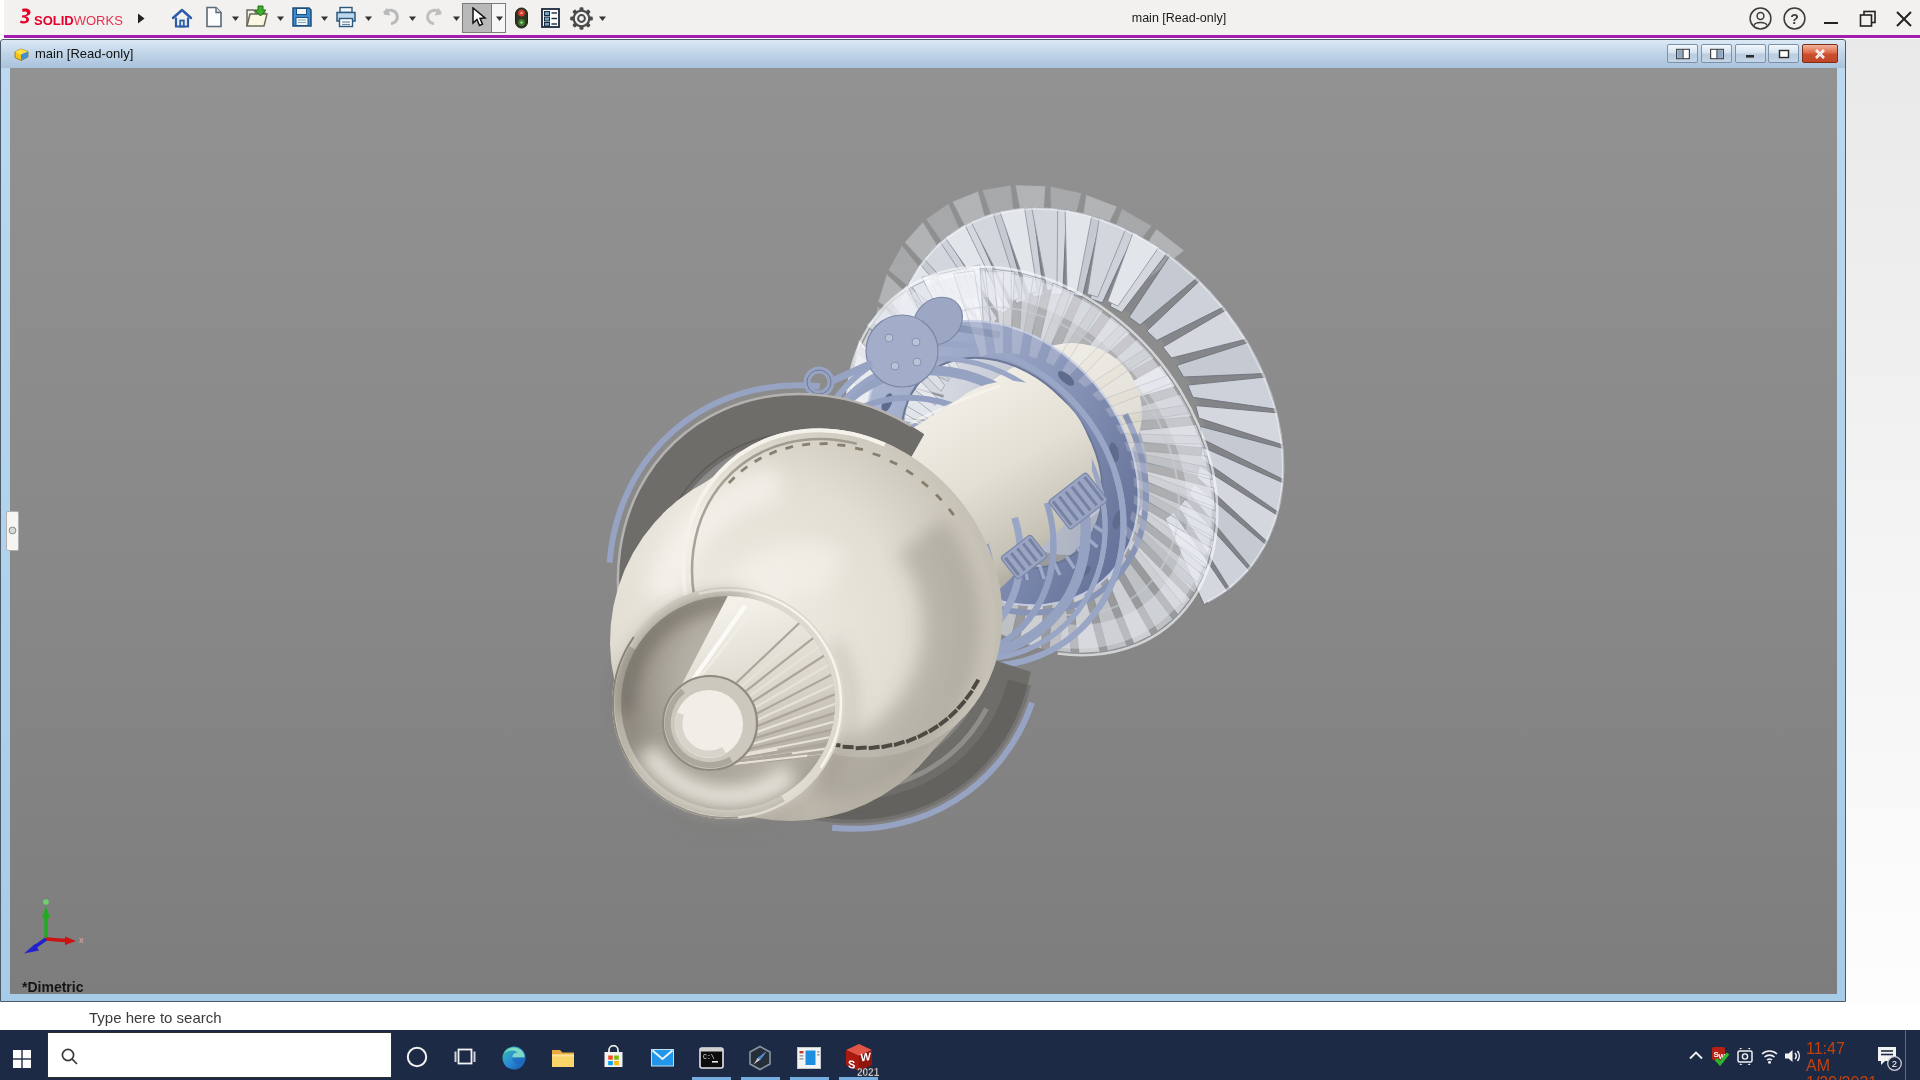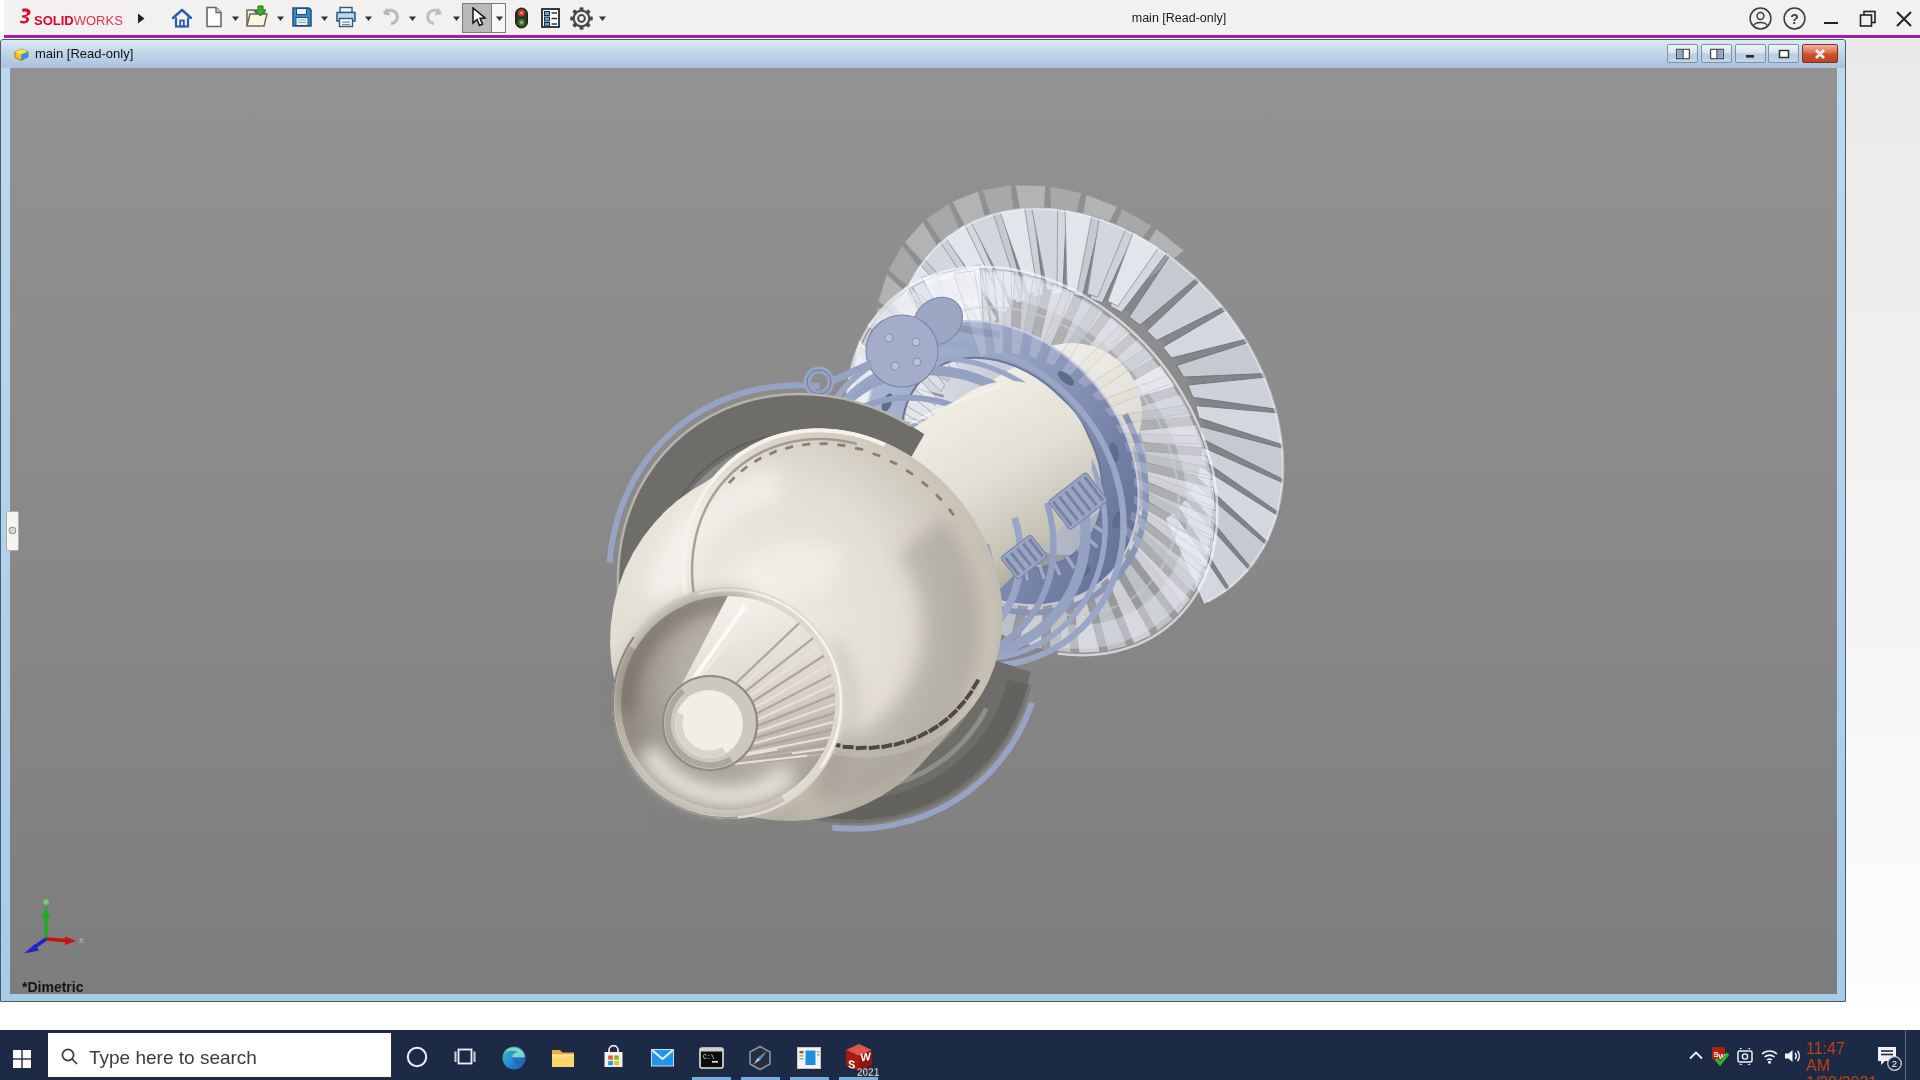--- a/index.html
+++ b/index.html
@@ -555,21 +555,21 @@
     <rect x="0" y="0" width="8.3" height="8.3" fill="#fff"></rect>
     <rect x="9.7" y="0" width="8.3" height="8.3" fill="#fff"></rect>
     <rect x="0" y="9.7" width="8.3" height="8.3" fill="#fff"></rect>
     <rect x="9.7" y="9.7" width="8.3" height="8.3" fill="#fff"></rect>
   </svg>
 <div style="position:absolute;left:47px;top:1032px;width:345px;height:46px;background:#fff;border:1px solid #2d2d2d;box-sizing:border-box"></div>
 <svg style="position:absolute;left:60px;top:1047px" width="19" height="19" viewBox="0 0 19 19">
     <circle cx="8" cy="8" r="5.6" fill="none" stroke="#3c3c3c" stroke-width="1.7"></circle>
     <line x1="12.2" y1="12.2" x2="17" y2="17" stroke="#3c3c3c" stroke-width="1.7"></line>
   </svg>
-<div style="position:absolute;left:89px;top:1047px;font-size:19px;color:#3b3b3b">Type here to search</div>
+<div style="position:absolute;left:89px;top:1009px;font-size:15px;color:#3b3b3b">Type here to search</div>
 <svg style="position:absolute;left:405px;top:1045px" width="24" height="24" viewBox="0 0 24 24">
     <circle cx="12" cy="12" r="9.2" fill="none" stroke="#f2f2f2" stroke-width="2"></circle>
   </svg>
 <svg style="position:absolute;left:453px;top:1045px" width="24" height="24" viewBox="0 0 24 24">
     <rect x="5.5" y="4.5" width="13" height="14" fill="none" stroke="#f2f2f2" stroke-width="1.8"></rect>
     <path d="M2.5,6.5 L2.5,17 M21.5,6.5 L21.5,17" stroke="#cdd3da" stroke-width="2"></path>
   </svg>
 <svg style="position:absolute;left:501px;top:1045px" width="26" height="26" viewBox="0 0 26 26">
     <defs>
       <linearGradient id="edg1" x1="0" y1="0" x2="1" y2="1">

